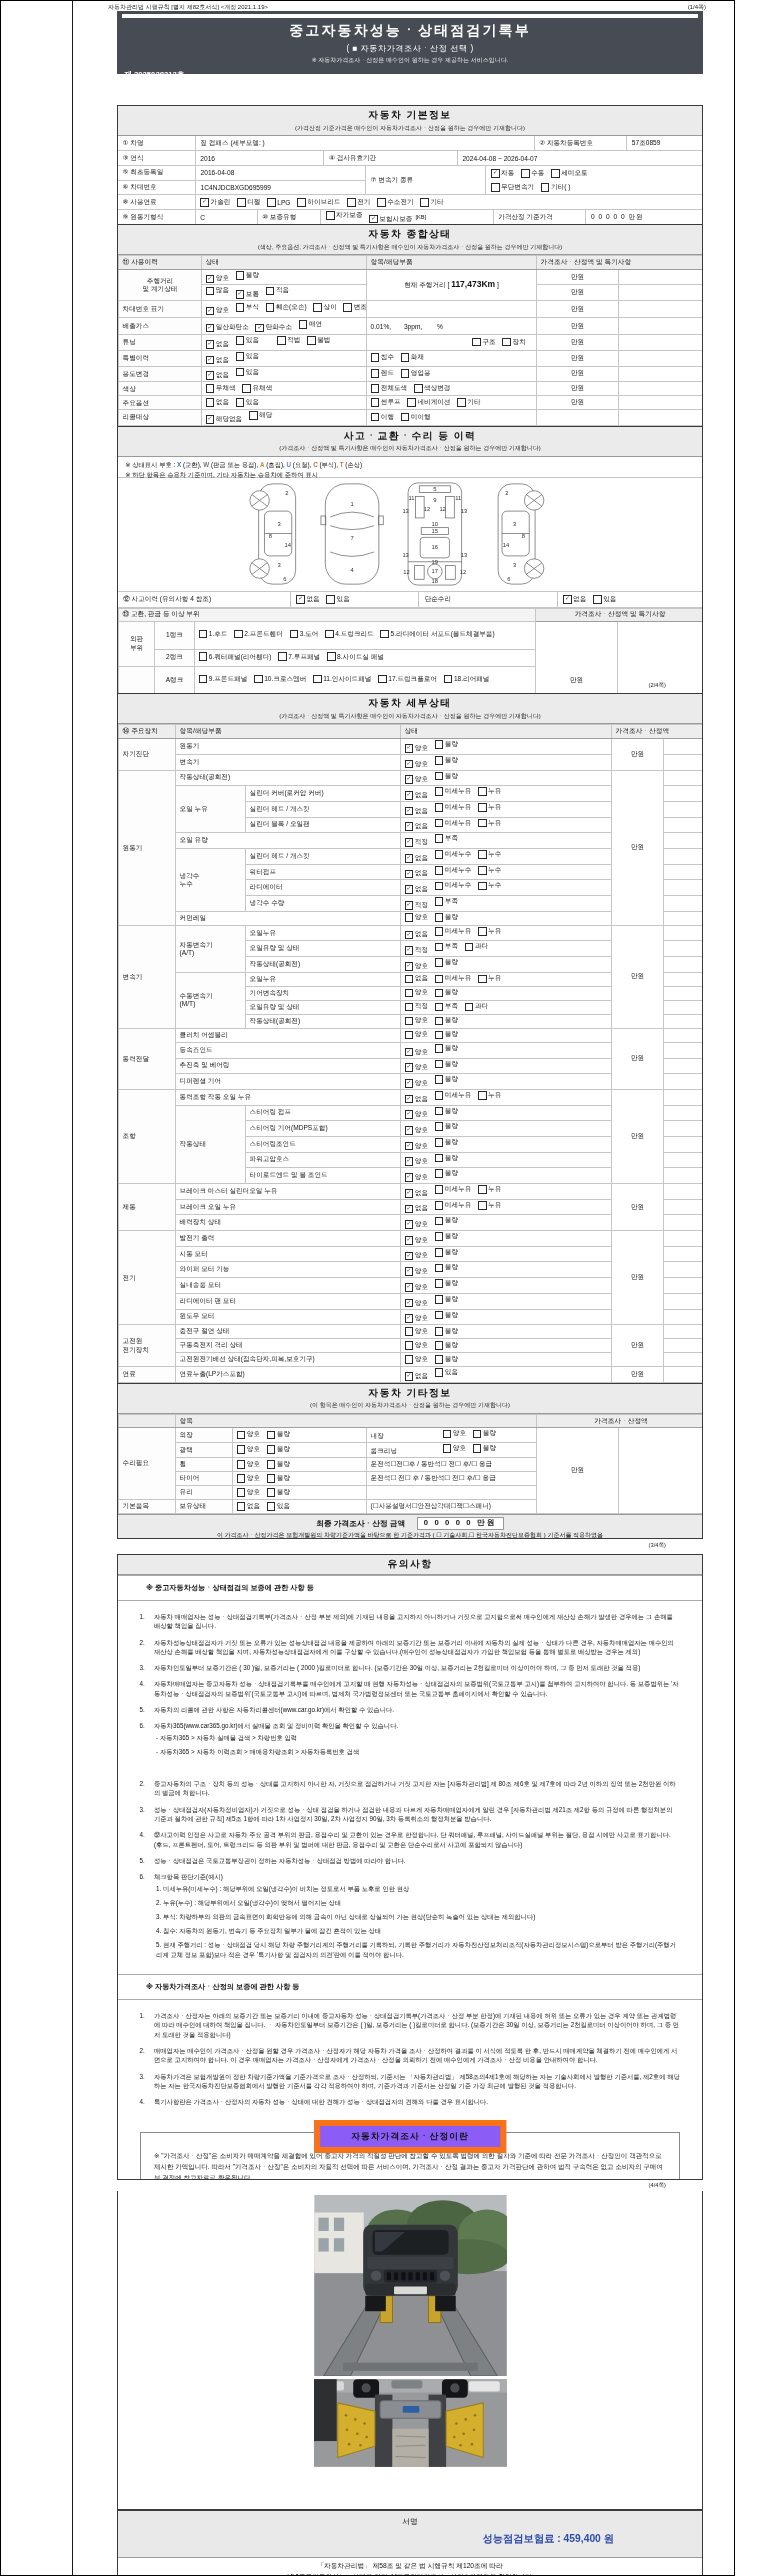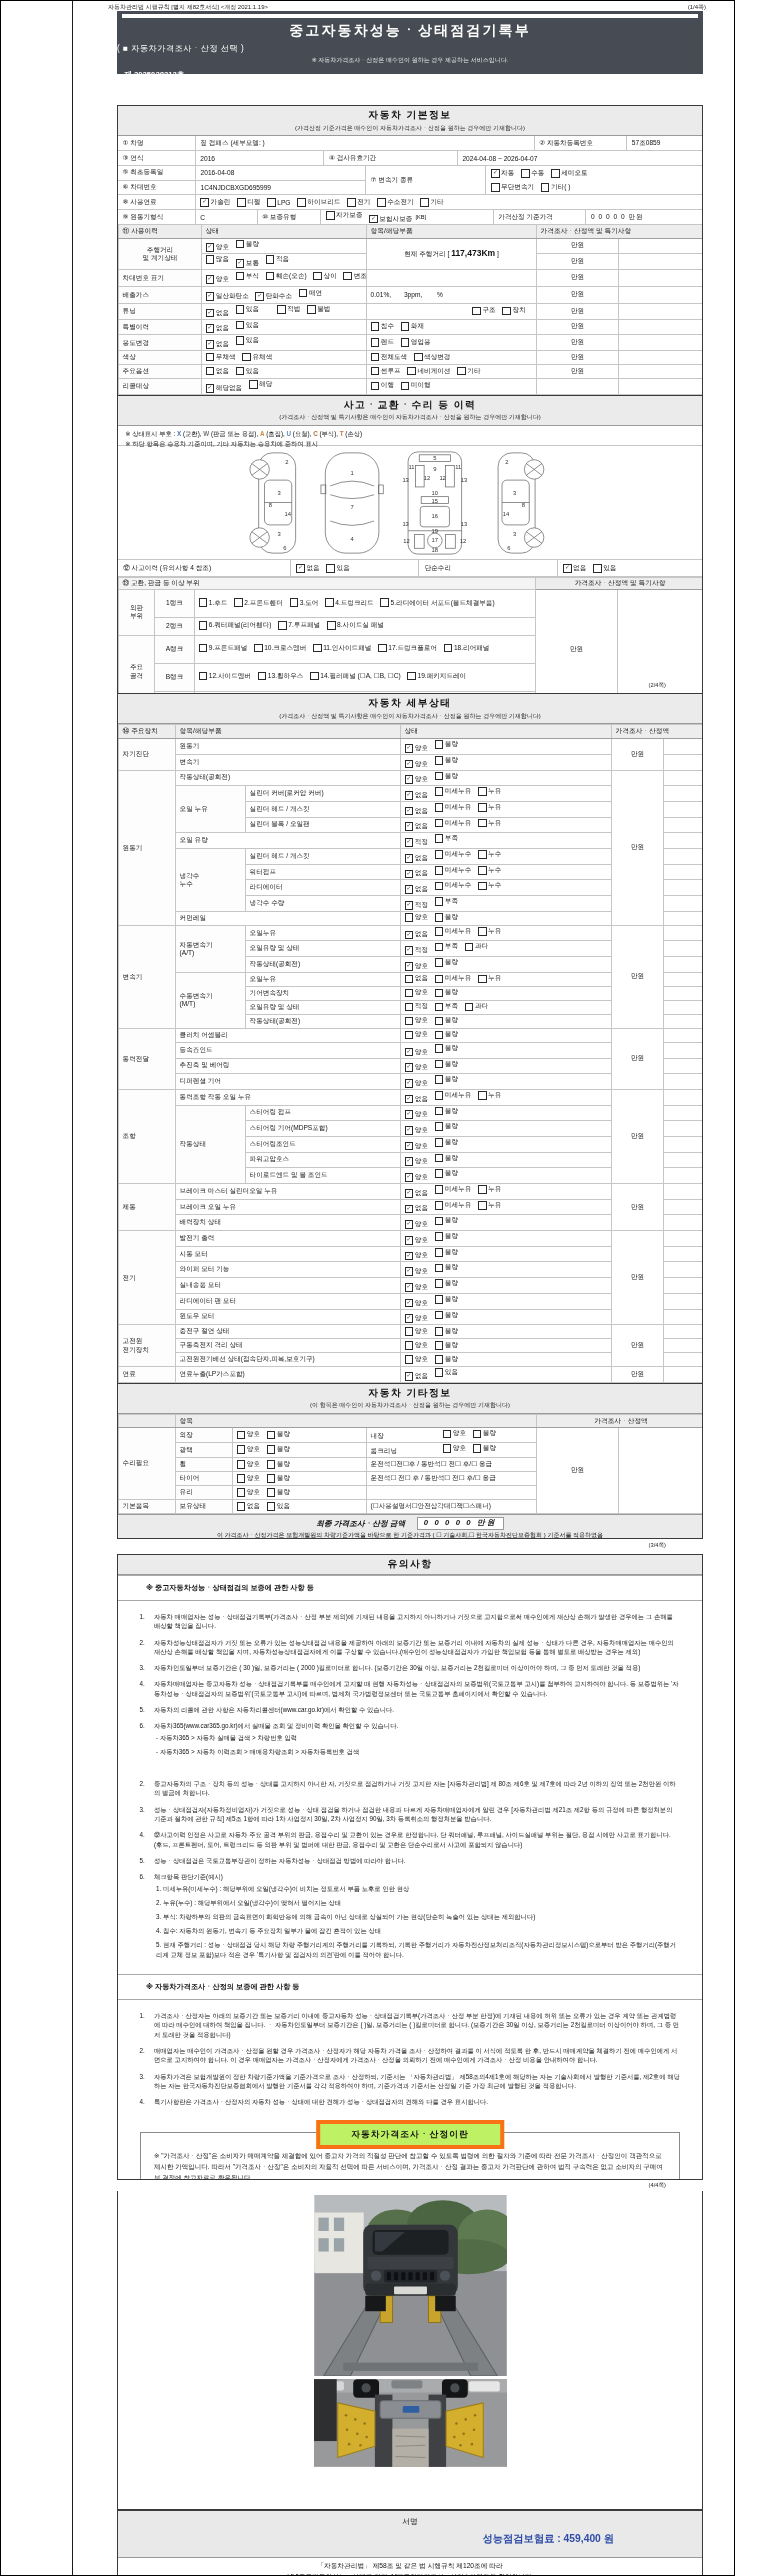--- a/index.html
+++ b/index.html
@@ -6,21 +6,21 @@
   body{font-family:"Liberation Sans","DejaVu Sans",sans-serif;color:#111;}
   .page{position:relative;width:735px;height:2576px;background:#fff;border:0.5px solid #000;box-sizing:border-box;overflow:hidden;}
   .frame{position:absolute;top:0;left:71px;width:683px;height:2576px;border-left:0.5px solid #1c1c1c;border-right:0.5px solid #1c1c1c;box-sizing:border-box;}
   .sec{position:absolute;left:116px;width:586px;box-sizing:border-box;}
   .metaline{position:absolute;top:2.1px;left:107px;width:598px;display:flex;justify-content:space-between;font-size:6px;color:#222;}
   .pgmark{position:absolute;right:68px;font-size:5.7px;color:#222;}
   
   .darkhead{background:#474c54;color:#fff;}
   .whitebar{height:3.6px;background:#fff;margin:3.1px 5.2px 0 5.2px;}
   .dh-title{text-align:center;font-size:14px;font-weight:bold;letter-spacing:2.1px;margin-top:4.1px;}
-  .dh-sub{font-size:8.2px;margin-top:3.1px;letter-spacing:0.5px;}
+  .dh-sub{text-align:center;font-size:8.2px;margin-top:3.1px;letter-spacing:0.5px;}
   .dh-note{text-align:center;font-size:6px;color:#e9e9e9;margin-top:2.1px;}
   .dh-docno{font-size:7.7px;font-weight:bold;padding:5.2px 0 0 7.2px;}
   
   .band{background:#ebebeb;border-bottom:0.5px solid #9a9a9a;text-align:center;padding:3.1px 0 2.6px;}
   .bandtop{border-top:1px solid #3a3a3a;}
   .band h2{margin:0;font-size:9.8px;font-weight:bold;letter-spacing:1.5px;}
   .bsub{font-size:6px;color:#222;margin-top:1.5px;}
   .blk{border-left:1px solid #3a3a3a;border-right:1px solid #3a3a3a;border-bottom:1px solid #3a3a3a;background:#fff;overflow:hidden;box-sizing:border-box;}
   
   table{border-collapse:collapse;table-layout:fixed;width:100%;}
@@ -43,35 +43,35 @@
   .bcol{display:flex;flex-direction:column;box-sizing:border-box;}
   .bigkm{font-size:8.5px;font-weight:bold;}
   
   .accnotes{padding:3.1px 7.2px;border-bottom:0.5px solid #c6c6c6;font-size:6.3px;line-height:1.55;height:20.6px;box-sizing:border-box;}
   .diagwrap{height:113px;display:flex;justify-content:center;align-items:center;border-bottom:0.5px solid #c6c6c6;}
   .accrow{display:flex;height:15.5px;border-bottom:0.5px solid #c6c6c6;font-size:6.6px;}
   .accc{display:flex;align-items:center;padding:0 5.2px;border-left:0.5px solid #c6c6c6;box-sizing:border-box;}
   .accc:first-child{border-left:none;}
   
   .finalband{background:#ebebeb;border-top:0.5px solid #9a9a9a;border-bottom:0.5px solid #9a9a9a;text-align:center;padding:1.5px 0 2.1px;}
-  .finline{font-size:7.7px;font-weight:bold;font-style:italic;}
+  .finline{font-size:7.7px;font-weight:bold;}
   .finval{display:inline-block;border:0.5px solid #9a9a9a;background:#fff;padding:0.5px 6.2px;margin-left:9.3px;font-weight:bold;letter-spacing:2.1px;}
   .finnote{font-size:6px;margin-top:1.5px;}
   
   .nwrap{padding:0 17.5px;}
   .nsubhead{border-top:0.5px solid #aaa;border-bottom:0.5px solid #aaa;margin:0 -17.5px;padding:7px 28px;font-size:7.2px;font-weight:bold;}
   .nlist{padding:11.3px 4.1px 3.1px 4.1px;}
   .nitem{display:flex;font-size:6.3px;line-height:1.5;margin-bottom:6.7px;}
   .nnum{width:14.4px;flex:none;}
   .ntext{flex:1;white-space:normal;}
   .nsubs{margin:3.1px 0 0 2.1px;}
   .nsub{margin-bottom:4.6px;}
   .gapbig{margin-top:17.5px;}
   .nbox{position:relative;border:0.5px solid #8a8a8a;margin:15.5px 4.1px 0 4.1px;padding:17.5px 13.4px 10.3px;}
-  .nboxtitle{position:absolute;top:-12.4px;left:50%;transform:translateX(-50%);background:#bef264;border:4px solid #f97316;padding:4.1px 31px;font-size:8.8px;font-weight:bold;letter-spacing:1px;white-space:nowrap;}
+  .nboxtitle{position:absolute;top:-12.4px;left:50%;transform:translateX(-50%);background:#8b5cf6;border:6px solid #f97316;padding:4.1px 31px;font-size:8.8px;font-weight:bold;letter-spacing:1px;white-space:nowrap;}
   .nboxtext{font-size:6.5px;line-height:1.7;white-space:normal;}
   
   .photobody{padding:4.1px 0 0 0;text-align:center;}
   .photo{display:block;margin:0 auto 3.1px auto;}
   
   .signband{background:#e9e9e9;height:46px;box-sizing:border-box;padding-top:6.2px;}
   .signname{text-align:center;font-size:7.7px;}
   .signfee{text-align:right;padding-right:88px;margin-top:5.2px;font-size:10.3px;font-weight:bold;color:#2f4da8;}
   .confirm{background:#fff;border-top:0.5px solid #9a9a9a;text-align:center;font-size:6.7px;line-height:1.6;padding-top:3.1px;}
   .legendcode{font-weight:bold;}
@@ -199,20 +199,24 @@
                 <span class="cb on"></span>
                 <span class="cbl">보험사보증</span>
               </span></span>
           <span style="font-size:5.7px;margin-left:-3.6px;">[KB]</span>
         </div>
         <div class="bc lab" style="width:93px;">가격산정 기준가격</div>
         <div class="bc" style="width:117px;letter-spacing:1px;">0 0 0 0 0 만원</div>
       </div>
     </div>
 
+    <div class="band bandtop">
+      <h2>자동차 종합상태</h2>
+      <div class="bsub">(색상, 주요옵션, 가격조사ㆍ산정액 및 특기사항은 매수인이 자동차가격조사ㆍ산정을 원하는 경우에만 기재합니다)</div>
+    </div>
 
     <table id="comp-table">
       <colgroup>
           <col style="width:83px">
           <col style="width:165px">
           <col style="width:170px">
           <col style="width:82px">
           <col style="width:86px">
         </colgroup>
       <tbody>

